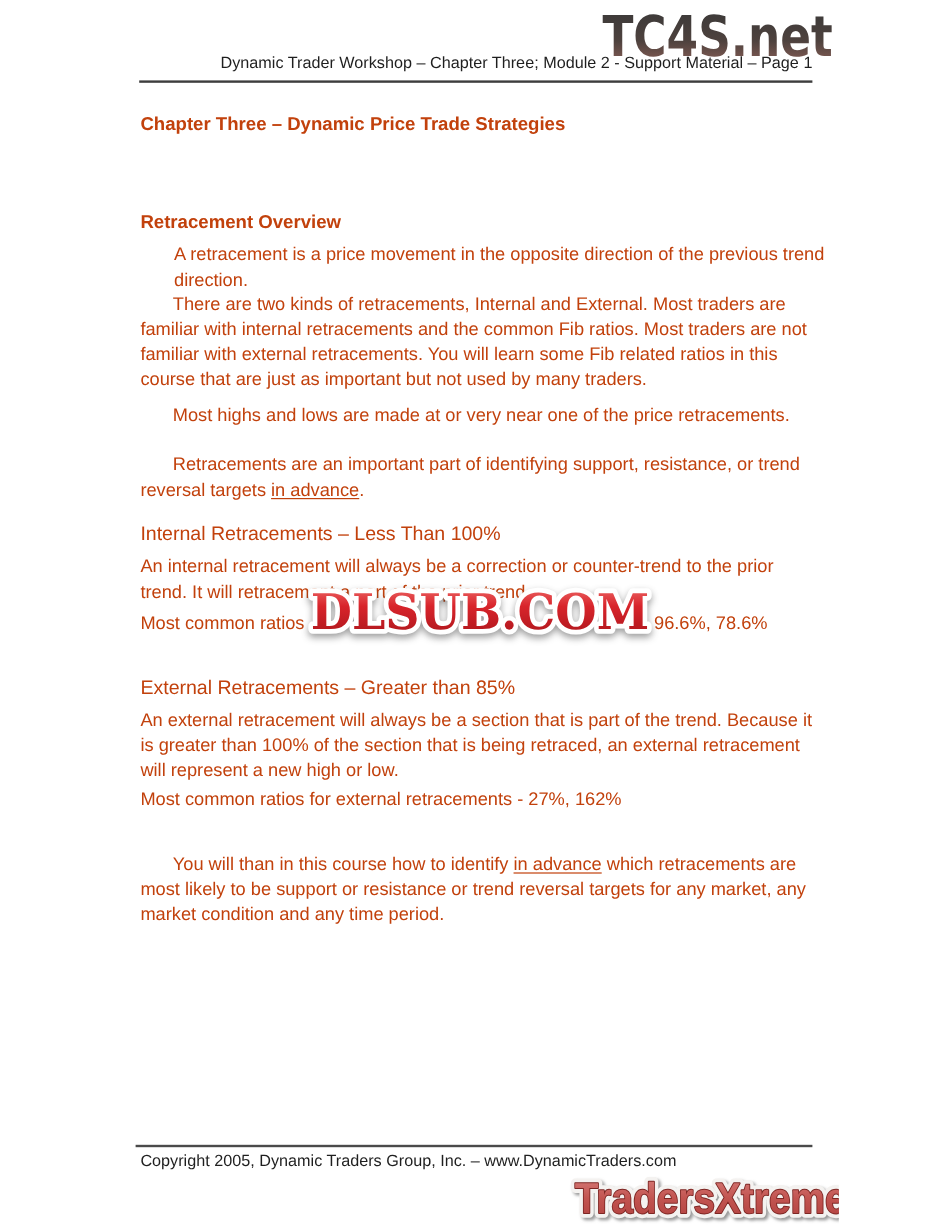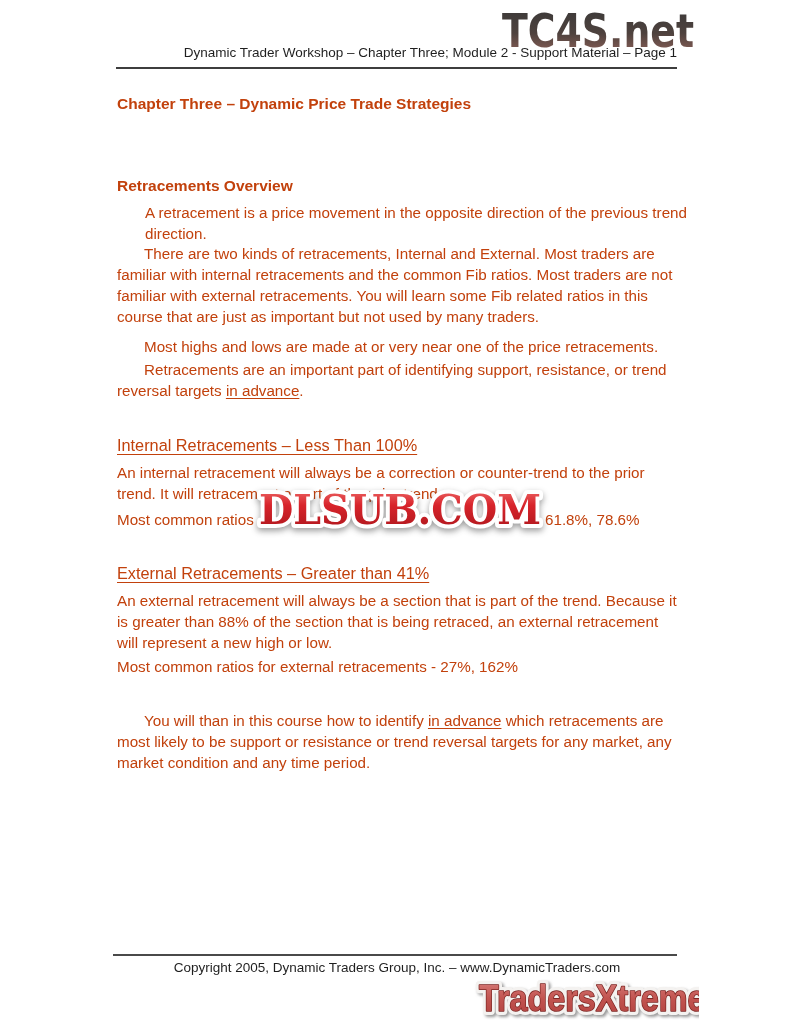--- a/index.html
+++ b/index.html
@@ -12,41 +12,41 @@
 
   
   .tc4s-logo { position:absolute; right:2px; top:2px; width:200px; height:56px; }
   .running-header { left:117px; top:45px; width:560px; text-align:right; font-size:13.5px; color:#1f1f1f; }
   .rule { height:0; border-top:2px solid #3d3d3d; }
   .header-rule { left:116px; top:67px; width:561px; }
 
   
   .tblock { left:117px; width:562px; font-size:15.2px; line-height:21px; color:#c2410c; }
   .doc-title { font-weight:bold; font-size:15.5px; }
-  .sec-heading { font-size:16.3px; text-decoration:underline; text-underline-offset:3px; }
+  .sec-heading { font-size:16.3px; text-underline-offset:3px; }
   .indent { text-indent:27px; }
   .u { text-decoration:underline; text-underline-offset:2px; }
   .ratios-line { position:absolute; }
   .ratios-post { position:absolute; left:428px; top:0; white-space:nowrap; }
 
   
   .dlsub-wm { position:absolute; left:248px; top:478px; width:304px; height:62px;
               filter:drop-shadow(0px 3px 3px rgba(40,40,40,0.45)); }
   .dlsub-text { font-family:"DejaVu Serif", serif; font-weight:bold; font-size:41px;
                 paint-order:stroke; stroke:#ffffff; stroke-width:8px; stroke-linejoin:round; }
   .tc4s-text { font-family:"DejaVu Sans", sans-serif; font-weight:bold; font-size:47px; }
   .tx-logo { position:absolute; left:470px; top:974px; width:321px; height:50px; }
   .tx-text { font-family:"Liberation Sans", sans-serif; font-weight:bold; font-size:36px; }
   .tx-under { paint-order:stroke; stroke:#f4f2f0; stroke-width:8px; stroke-linejoin:round;
               filter:drop-shadow(2px 2px 1.5px rgba(70,70,70,0.55)); }
   .tx-over  { paint-order:stroke; stroke:#7d2623; stroke-width:1.6px; stroke-linejoin:round; }
 
   
   .footer-rule { left:113px; top:954px; width:564px; border-top-color:#4a4a4a; }
-  .copyright { left:117px; top:960px; width:560px; text-align:center; font-size:13.5px; color:#1f1f1f; }
+  .copyright { left:117px; top:960px; width:560px; font-size:13.5px; color:#1f1f1f; }
 </style>
 </head>
 <body>
 
 <div class="page">
 
   <svg class="tc4s-logo" viewBox="0 0 200 56">
     <defs>
       <linearGradient id="g-tc4s" x1="0" y1="0" x2="0" y2="1">
         <stop offset="0" stop-color="#383838"></stop>
@@ -55,43 +55,43 @@
       </linearGradient>
     </defs>
     <text class="tc4s-text" x="5" y="45" textLength="192" lengthAdjust="spacingAndGlyphs" fill="url(#g-tc4s)">TC4S.net</text>
   </svg>
 
   <div class="abs running-header">Dynamic Trader Workshop – Chapter Three; Module 2 - Support Material – Page 1</div>
   <div class="abs rule header-rule"></div>
 
   <div class="abs tblock doc-title" style="top:93px;">Chapter Three – Dynamic Price Trade Strategies</div>
 
-  <div class="abs tblock doc-title" style="top:175px;">Retracements Overview</div>
+  <div class="abs tblock doc-title" style="top:175px;">Retracement Overview</div>
   <p class="abs tblock" style="top:202px;margin-left:28px;">A retracement is a price movement in the opposite direction of the previous trend direction.</p>
   <p class="abs tblock indent" style="top:243px;">There are two kinds of retracements, Internal and External. Most traders are familiar with internal retracements and the common Fib ratios. Most traders are not familiar with external retracements. You will learn some Fib related ratios in this course that are just as important but not used by many traders.</p>
   <p class="abs tblock indent" style="top:336px;">Most highs and lows are made at or very near one of the price retracements.</p>
-  <p class="abs tblock indent" style="top:359px;"><span>Retracements are an important part of identifying support, resistance, or trend reversal targets </span><span class="u">in advance</span><span>.</span></p>
+  <p class="abs tblock indent" style="top:377px;"><span>Retracements are an important part of identifying support, resistance, or trend reversal targets </span><span class="u">in advance</span><span>.</span></p>
 
   <div class="abs tblock sec-heading" style="top:435px;">Internal Retracements – Less Than 100%</div>
   <p class="abs tblock" style="top:462px;">An internal retracement will always be a correction or counter-trend to the prior trend. It will retracement a part of the prior trend.</p>
-  <p class="abs tblock ratios-line" style="top:509px;"><span>Most common ratios</span><span class="ratios-post">61.8%, 78.6%</span></p>
+  <p class="abs tblock ratios-line" style="top:509px;"><span>Most common ratios</span><span class="ratios-post">96.6%, 78.6%</span></p>
 
   <svg class="dlsub-wm" viewBox="0 0 304 62">
     <defs>
       <linearGradient id="g-dlsub" x1="0" y1="0" x2="0" y2="1">
         <stop offset="0" stop-color="#f0716f"></stop>
         <stop offset="0.4" stop-color="#d8242b"></stop>
         <stop offset="1" stop-color="#a8151b"></stop>
       </linearGradient>
     </defs>
     <text class="dlsub-text" x="152" y="46" text-anchor="middle" textLength="282" lengthAdjust="spacingAndGlyphs" fill="url(#g-dlsub)">DLSUB.COM</text>
   </svg>
 
-  <div class="abs tblock sec-heading" style="top:563px;">External Retracements – Greater than 41%</div>
-  <p class="abs tblock" style="top:590px;">An external retracement will always be a section that is part of the trend. Because it is greater than 88% of the section that is being retraced, an external retracement will represent a new high or low.</p>
+  <div class="abs tblock sec-heading" style="top:563px;">External Retracements – Greater than 85%</div>
+  <p class="abs tblock" style="top:590px;">An external retracement will always be a section that is part of the trend. Because it is greater than 100% of the section that is being retraced, an external retracement will represent a new high or low.</p>
   <p class="abs tblock" style="top:656px;">Most common ratios for external retracements - 27%, 162%</p>
 
   <p class="abs tblock indent" style="top:710px;"><span>You will than in this course how to identify </span><span class="u">in advance</span><span> which retracements are most likely to be support or resistance or trend reversal targets for any market, any market condition and any time period.</span></p>
 
   <div class="abs rule footer-rule"></div>
   <div class="abs copyright">Copyright 2005, Dynamic Traders Group, Inc. – www.DynamicTraders.com</div>
 
   <svg class="tx-logo" viewBox="0 0 321 50">
     <defs>
       <linearGradient id="g-tx" x1="0" y1="0" x2="0" y2="1">

